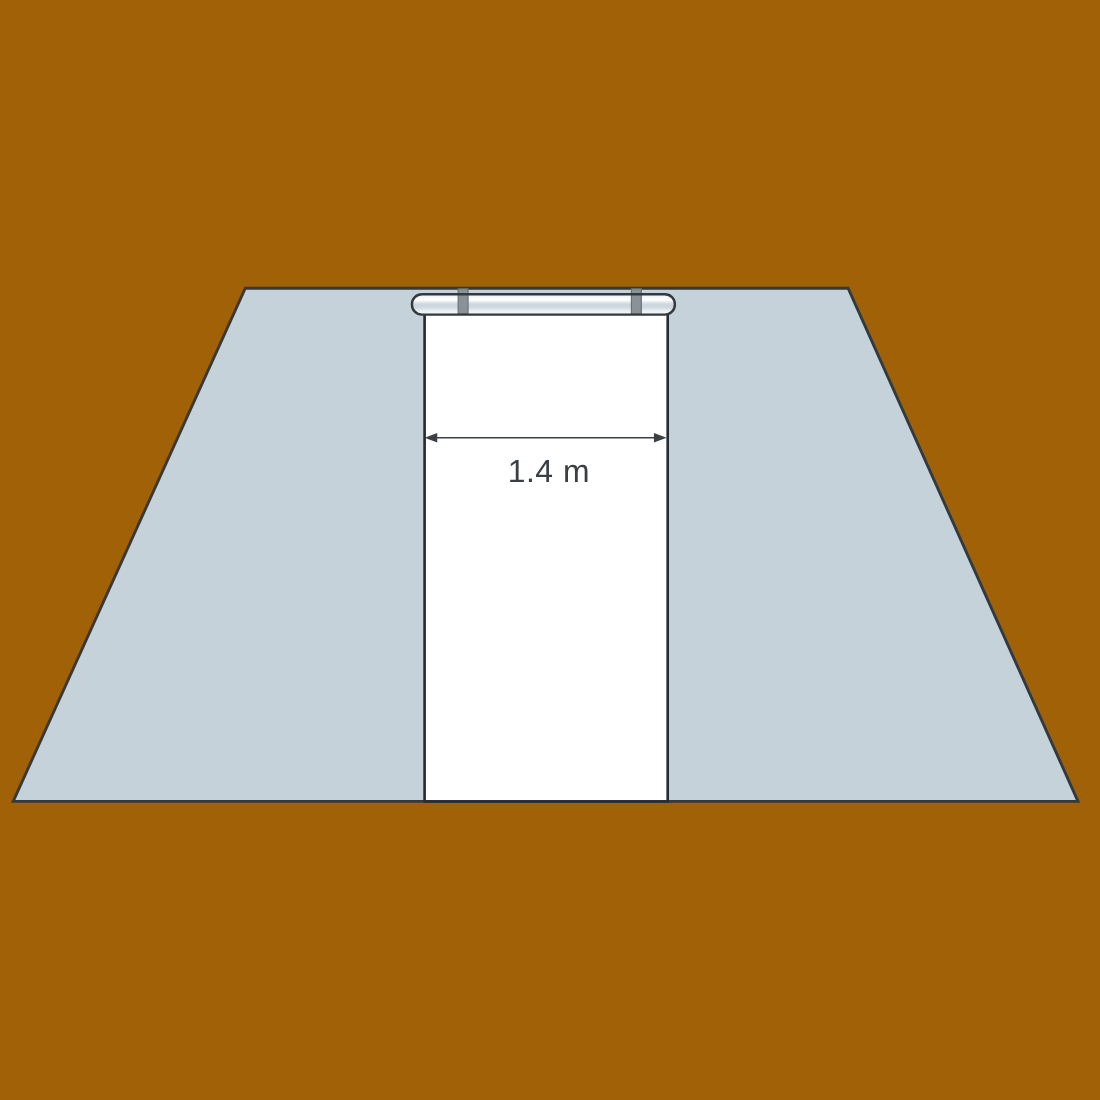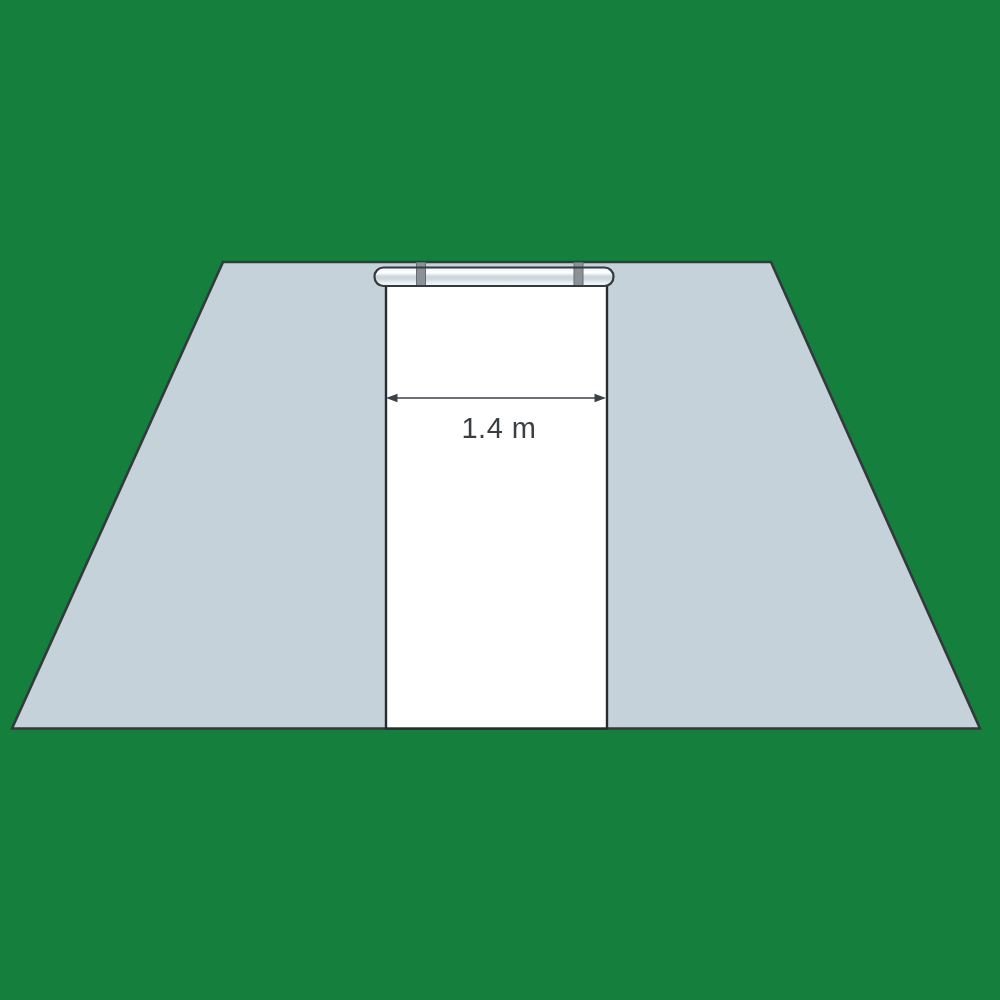--- a/index.html
+++ b/index.html
@@ -4,21 +4,21 @@
 <style>
   html, body {
     margin: 0;
     padding: 0;
     background: #ffffff;
   }
   .canvas {
     width: 1000px;
     height: 1000px;
     position: relative;
-    background: #15803d;
+    background: #a16207;
     font-family: "Liberation Sans", sans-serif;
   }
   svg { display: block; }
 
   .wall-shape {
     stroke: #34393e;
     stroke-width: 2.6;
     stroke-linejoin: miter;
   }
   .door-shape {

